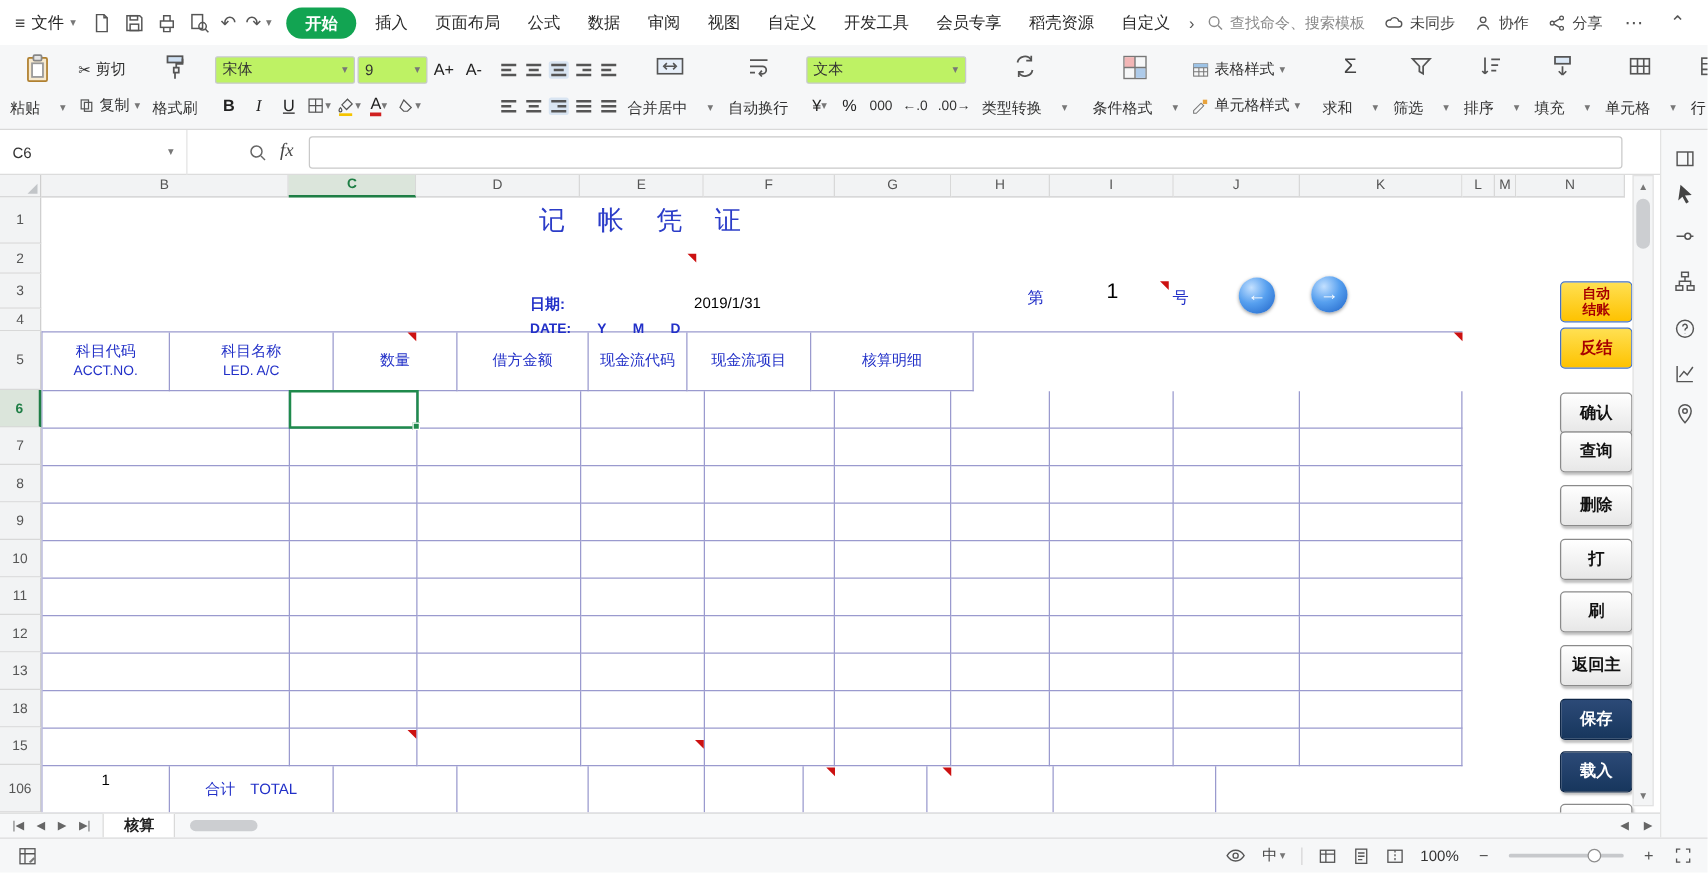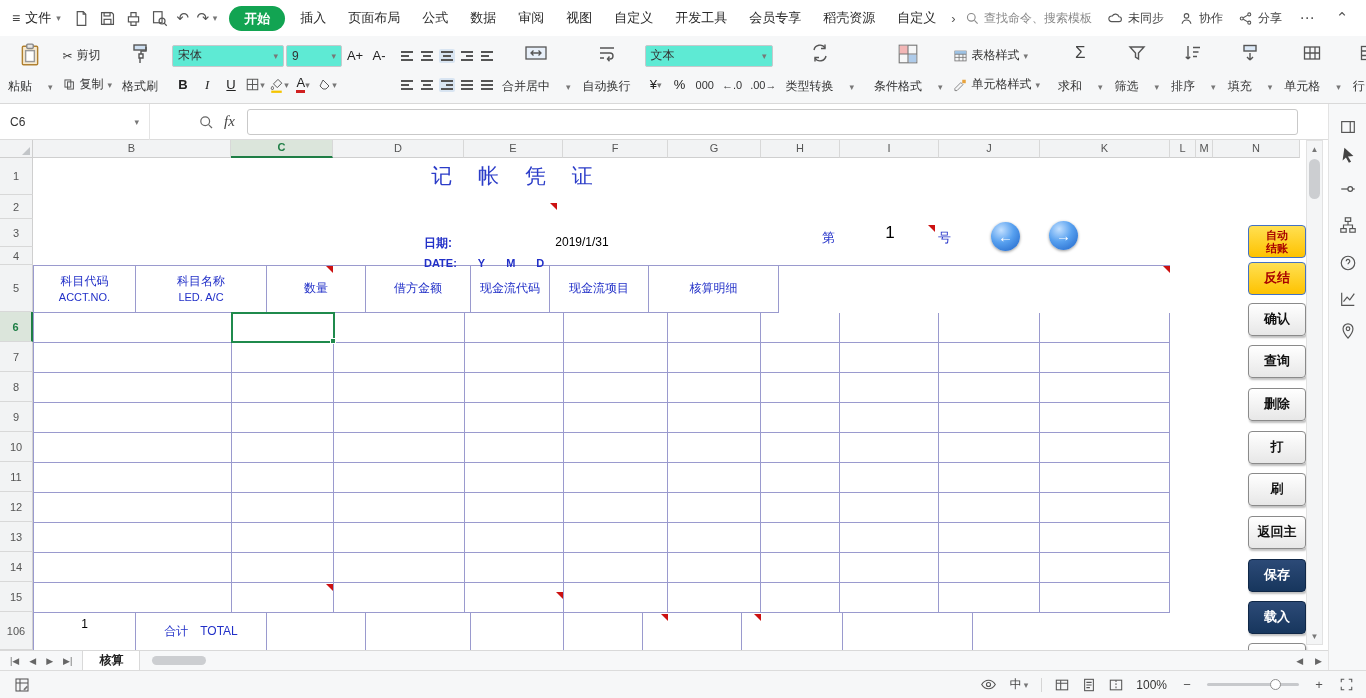--- a/index.html
+++ b/index.html
@@ -21,21 +21,21 @@
 .tb-item{display:flex;align-items:center;gap:5px;white-space:nowrap}
 .tb-search{color:#8a8a8a}
 
 .ribbon{position:absolute;top:36px;left:0;width:1366px;height:68px;background:#f6f7f8;border-bottom:1px solid #d9d9d9;display:flex;padding:3px 2px 2px;overflow:hidden}
 .rsep{width:1px;background:#e3e3e3;margin:6px 4px}
 .rstack{display:flex;flex-direction:column;align-items:center;justify-content:space-between;padding:4px 6px;font-size:12px;color:#333;height:60px}
 .rlabel{display:flex;align-items:center;gap:16px;white-space:nowrap}
 .rcol{display:flex;flex-direction:column;justify-content:space-around;padding:2px 0}
 .rrow{display:flex;align-items:center;gap:2px}
 .rsmall{display:flex;align-items:center;gap:4px;font-size:12px;height:22px;padding:0 4px;white-space:nowrap}
-.combo{background:#5eead4;border:1px solid #c6c9cc;border-radius:2px;height:22px;display:flex;align-items:center;justify-content:space-between;padding:0 5px;font-size:12px;gap:6px}
+.combo{background:#bef264;border:1px solid #c6c9cc;border-radius:2px;height:22px;display:flex;align-items:center;justify-content:space-between;padding:0 5px;font-size:12px;gap:6px}
 .fbtn{min-width:22px;height:21px;display:flex;align-items:center;justify-content:center;font-size:13px;color:#222}
 .bold{font-weight:bold}.ital{font-style:italic;font-family:"Liberation Serif",serif}.undl{text-decoration:underline}
 .acolor{position:relative;font-size:13px;line-height:13px}
 .acolor u{display:block;height:3px;background:#d02020;margin-top:1px;text-decoration:none}
 .alic{width:16px;height:14px;display:flex;flex-direction:column;justify-content:space-between;padding:2px;margin:0 1px}
 .alic i{display:block;height:2px;background:#555;width:100%}
 .alic.v2 i:nth-child(even){width:62%}
 .alic.c i:nth-child(even){margin:0 auto}
 .alic.r i:nth-child(even){margin-left:auto}
 .pressed{background:#d9e5f2;border-radius:2px}
@@ -526,21 +526,21 @@
     <div class="rhcell" style="height:18px">4</div>
     <div class="rhcell" style="height:47px">5</div>
     <div class="rhcell sel" style="height:30px">6</div>
     <div class="rhcell" style="height:30px">7</div>
     <div class="rhcell" style="height:30px">8</div>
     <div class="rhcell" style="height:30px">9</div>
     <div class="rhcell" style="height:30px">10</div>
     <div class="rhcell" style="height:30px">11</div>
     <div class="rhcell" style="height:30px">12</div>
     <div class="rhcell" style="height:30px">13</div>
-    <div class="rhcell" style="height:30px">14</div>
+    <div class="rhcell" style="height:30px">18</div>
     <div class="rhcell" style="height:30px">15</div>
     <div class="rhcell" style="height:38px">106</div>
   </div>
 
   <div class="ov ov-title">记 帐 凭 证</div>
   <div class="ov blue-md" style="left:424px;top:95px;font-weight:bold">日期:</div>
   <div class="ov blk" style="left:534px;top:95px;width:96px;text-align:center">2019/1/31</div>
   <div class="ov blue-sm" style="left:424px;top:117px;font-weight:bold;display:flex;gap:21px">
     <span>DATE:</span>
     <span>Y</span>
@@ -731,21 +731,21 @@
       <i></i>
     </div>
 
   <div class="sbtn gold" style="top:85px">
       <span>自动</span>
       <span>结账</span>
     </div>
   <div class="sbtn gold" style="top:122px;font-size:13px">
       <span>反结</span>
     </div>
-  <div class="sbtn light" style="top:163px">
+  <div class="sbtn light" style="top:174px">
       <span>确认</span>
     </div>
   <div class="sbtn light" style="top:205px">
       <span>查询</span>
     </div>
   <div class="sbtn light" style="top:248px">
       <span>删除</span>
     </div>
   <div class="sbtn light" style="top:291px">
       <span>打</span>

